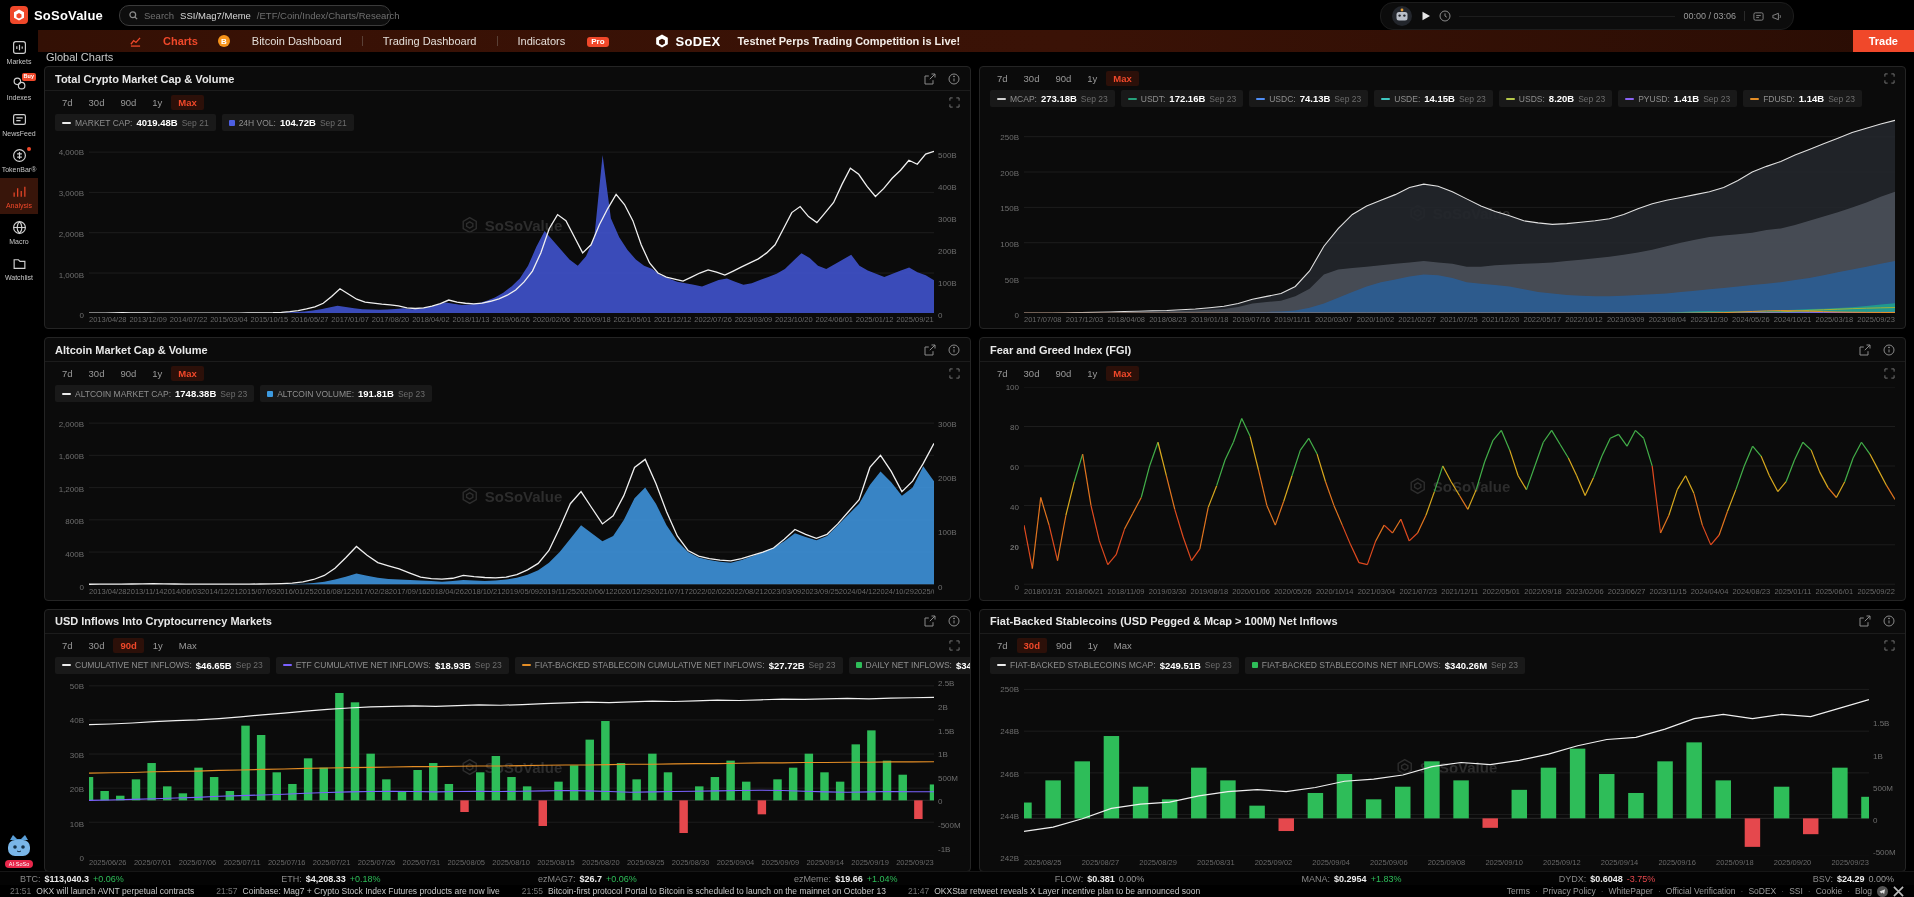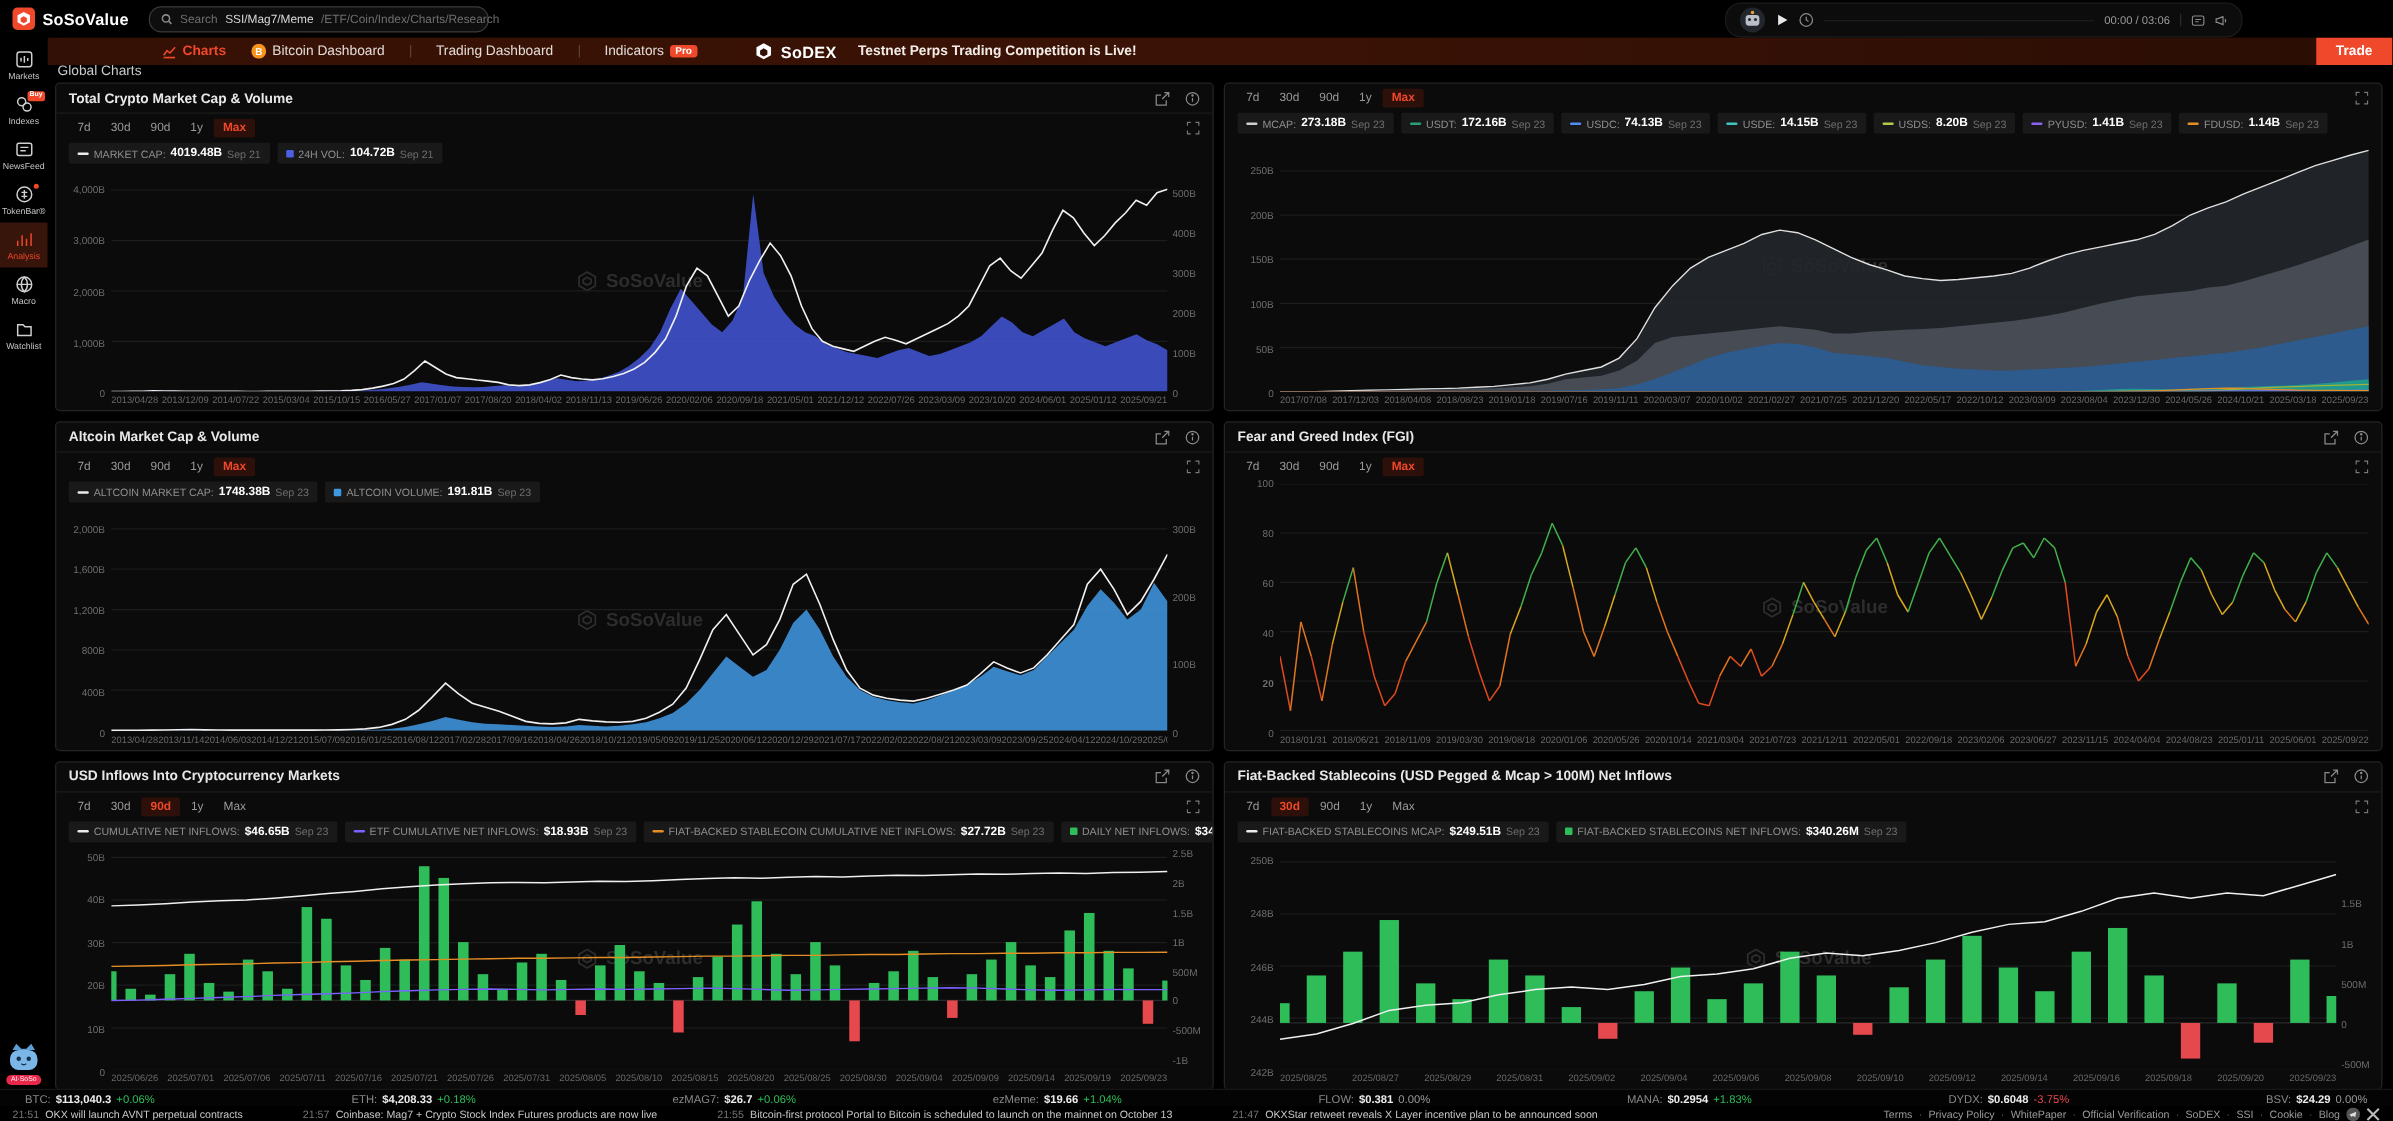--- a/index.html
+++ b/index.html
@@ -10,21 +10,21 @@
   .logo{width:18px;height:18px;border-radius:4px;background:#f0482a;display:flex;align-items:center;justify-content:center;margin-right:6px;}
   .brand{font-size:13px;font-weight:bold;color:#fff;letter-spacing:.2px;}
   .search{margin-left:16px;width:252px;height:19px;border:1px solid #3b3b3b;border-radius:10px;background:#0e0e0e;display:flex;align-items:center;gap:6px;padding:0 9px;font-size:9.5px;}
   .search .ph-dim{color:#6f6f6f}.search .ph-hi{color:#d8d8d8}
   .player{position:absolute;right:120px;top:2px;width:392px;height:26px;background:#0c0c0c;border:1px solid #1c1c1c;border-radius:13px;display:flex;align-items:center;gap:8px;padding:0 10px;}
   .player .spacer{flex:1;height:1px;background:#1d1d1d}
   .ptime{font-size:9px;color:#9a9a9a;white-space:nowrap}
   .pdiv{width:1px;height:10px;background:#2a2a2a}
   
   .navbar{position:absolute;top:30px;left:38px;right:0;height:22px;background:linear-gradient(90deg,#32100500,#381105 12%,#3a1206 55%,#2a0d04 100%),#331005;display:flex;align-items:center;padding-left:92px;z-index:5;}
-  .tab{display:flex;align-items:center;gap:5px;font-size:11px;color:#e3ddd8;margin-right:20px;cursor:pointer;white-space:nowrap}
+  .tab{display:flex;align-items:flex-end;gap:22px;font-size:11px;color:#e3ddd8;margin-right:20px;cursor:pointer;white-space:nowrap}
   .tab.active{color:#f0482a;font-weight:bold}
   .tabdiv{width:1px;height:10px;background:#5a4036;margin-right:20px}
   .probadge{background:#f0482a;color:#fff;font-size:8px;font-weight:bold;border-radius:3px;padding:1px 4px;line-height:1}
   .sodex{display:flex;align-items:center;gap:7px;margin-left:26px}
   .sodex .sdbrand{font-size:13px;font-weight:bold;color:#fff;letter-spacing:.3px}
   .sodex .sdmsg{font-size:11px;font-weight:bold;color:#f3ece7;margin-left:10px}
   .tradebtn{margin-left:auto;background:#f0482a;color:#fff;font-size:11px;font-weight:bold;height:100%;display:flex;align-items:center;padding:0 16px;cursor:pointer}
   
   .sidebar{position:absolute;left:0;top:30px;bottom:25px;width:38px;background:#000;z-index:7;display:flex;flex-direction:column;align-items:stretch;padding-top:4px;}
   .sbitem{position:relative;display:flex;flex-direction:column;align-items:center;gap:3px;padding:6px 0 5px;font-size:7px;color:#c6c6c6;cursor:pointer;text-align:center}
@@ -1162,21 +1162,21 @@
       <span class="price">$0.6048</span>
       <span class="chg down">-3.75%</span>
     </span>
     <span class="titem">
       <span class="sym">BSV:</span>
       <span class="price">$24.29</span>
       <span class="chg flat">0.00%</span>
     </span>
   </div>
 <div class="newsbar">
-  <span id="newslist" style="display:flex;gap:48px;overflow:hidden">
+  <span id="newslist" style="display:flex;gap:22px;overflow:hidden">
       <span class="nitem">
         <span class="ntime">21:51</span>
         <span class="ntext">OKX will launch AVNT perpetual contracts</span>
       </span>
       <span class="nitem">
         <span class="ntime">21:57</span>
         <span class="ntext">Coinbase: Mag7 + Crypto Stock Index Futures products are now live</span>
       </span>
       <span class="nitem">
         <span class="ntime">21:55</span>

